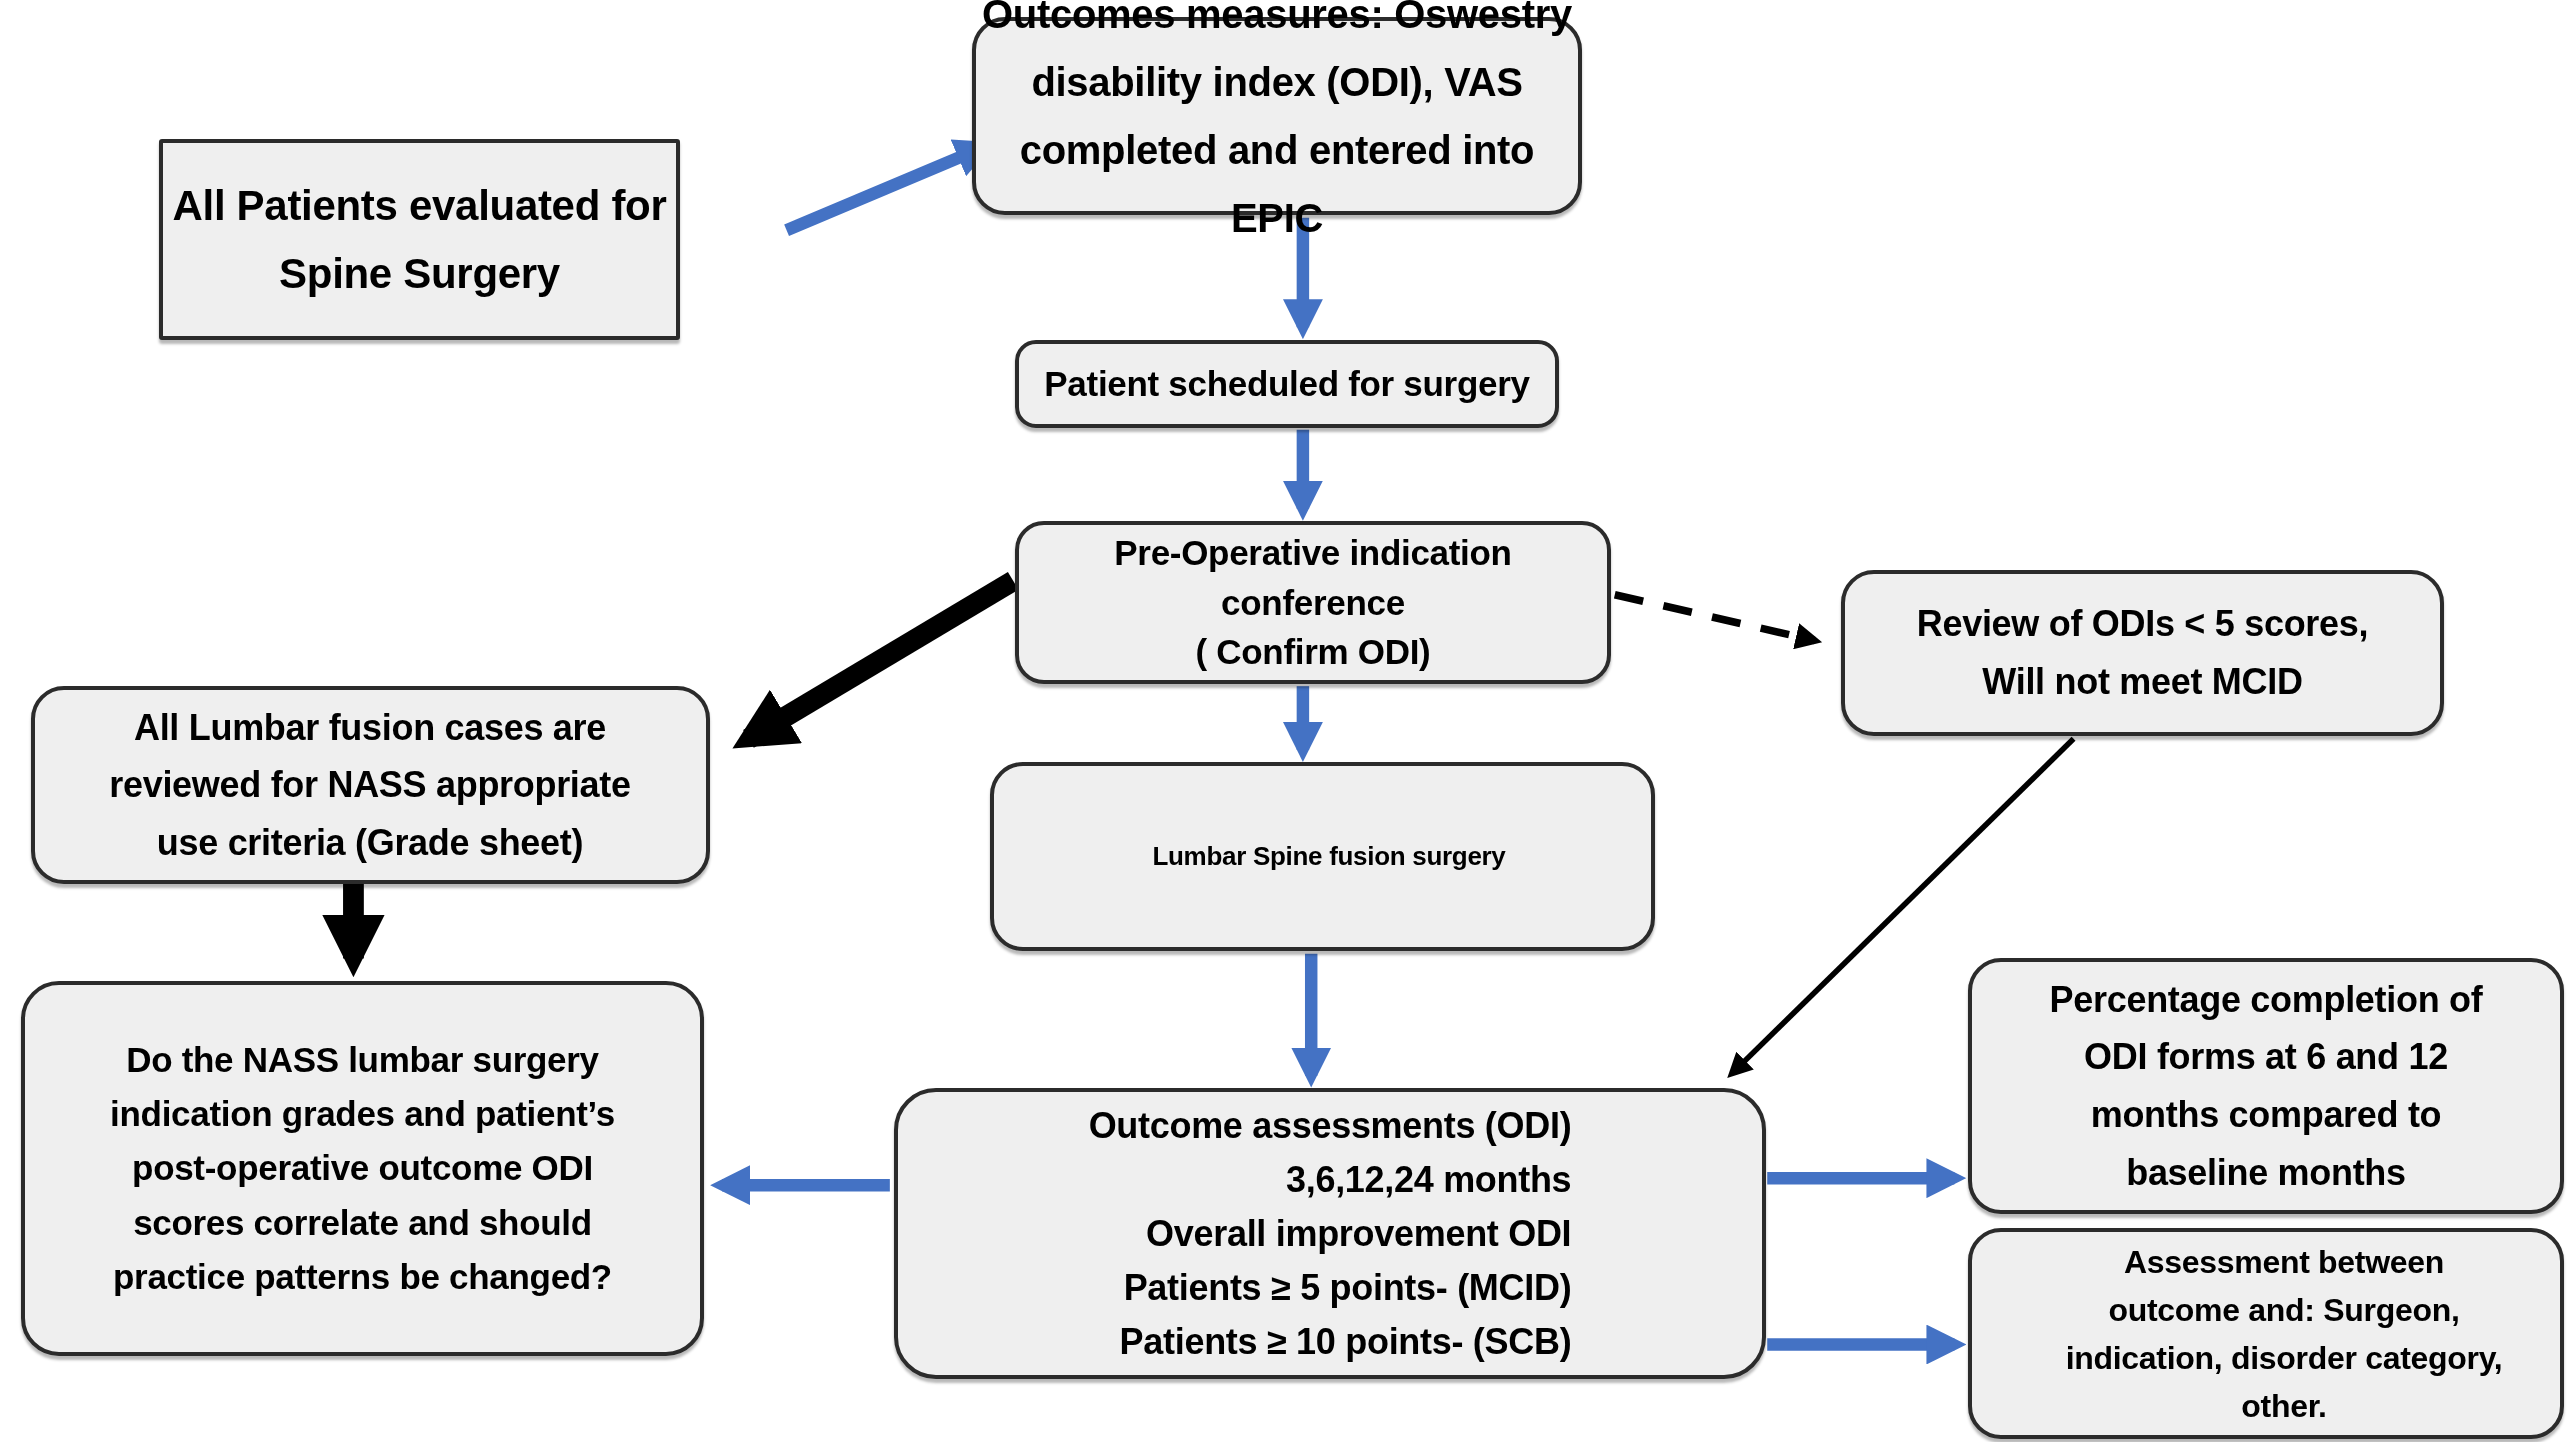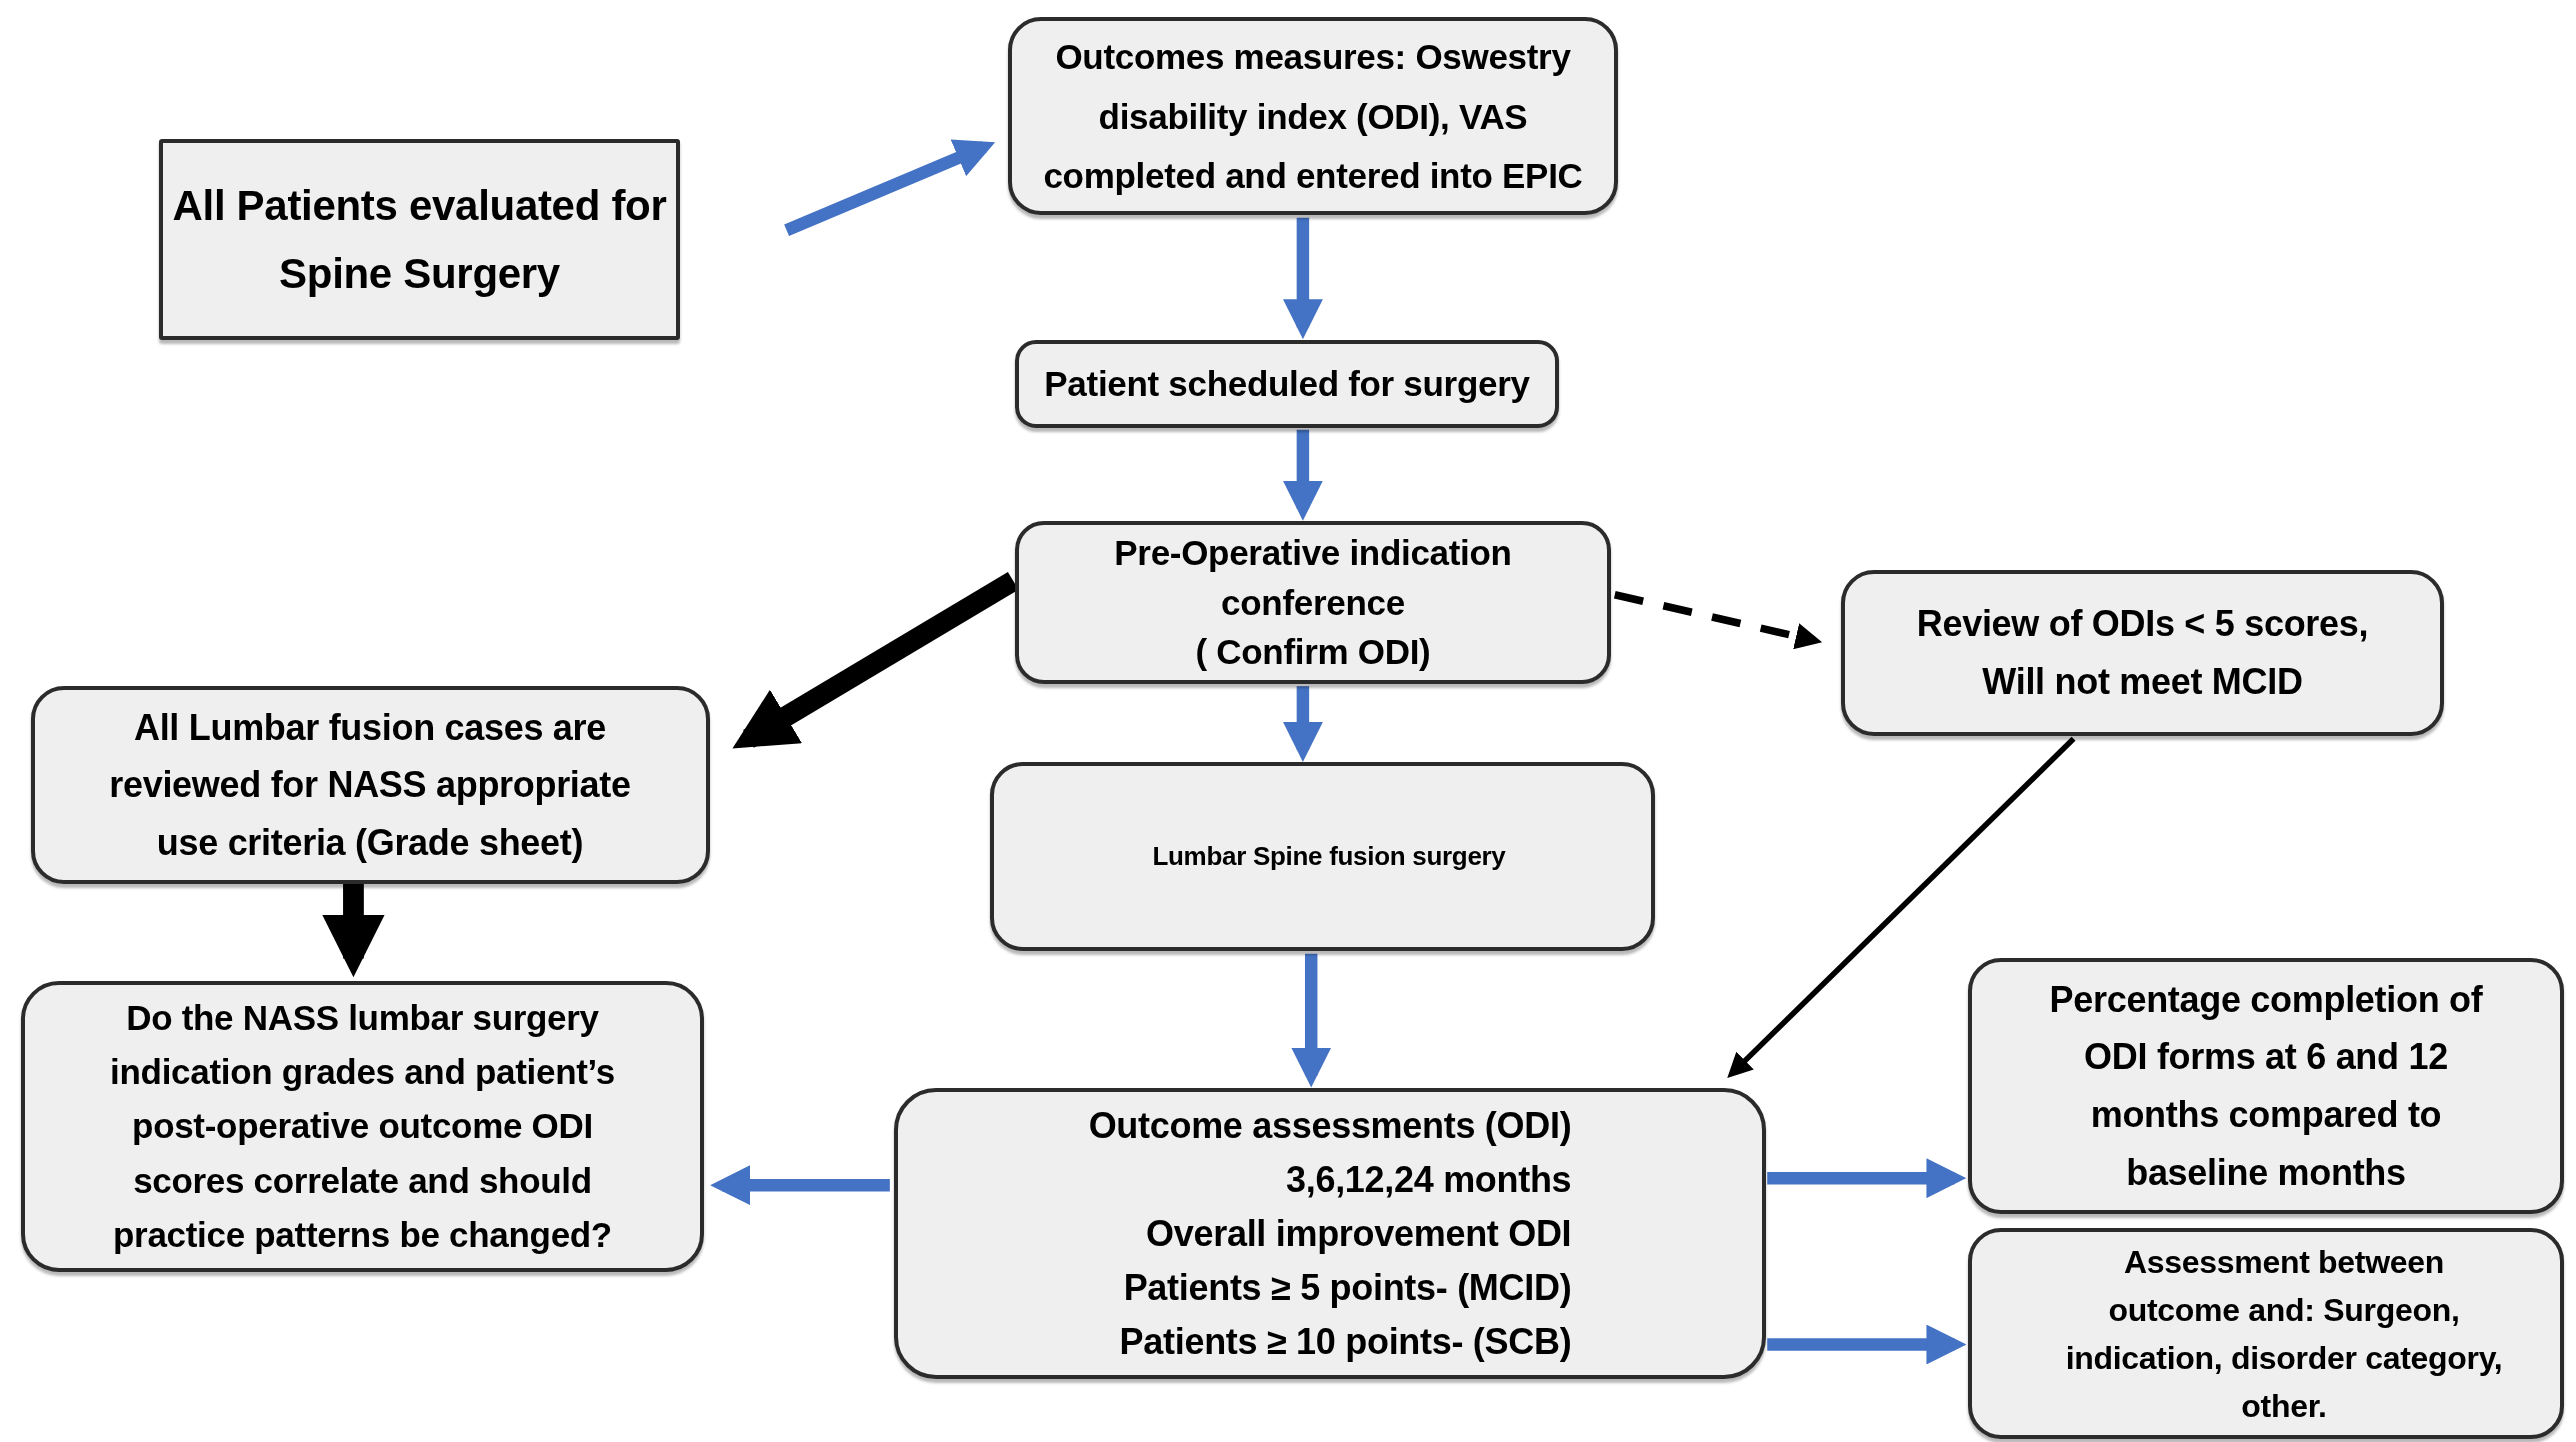--- a/index.html
+++ b/index.html
@@ -73,40 +73,40 @@
 
     <line x1="1462" y1="838" x2="1080" y2="1066" class="arrow-black" stroke-width="30" marker-end="url(#m-black-big)"></line>
     <line x1="510" y1="1225" x2="510" y2="1383" class="arrow-black" stroke-width="30" marker-end="url(#m-black-big)"></line>
     <line x1="2330" y1="858" x2="2618" y2="924" class="arrow-black" stroke-width="11" stroke-dasharray="42 30" marker-end="url(#m-black-dash)"></line>
     <line x1="2992" y1="1066" x2="2500" y2="1548" class="arrow-black" stroke-width="8" marker-end="url(#m-black-thin)"></line>
   </svg>
 
   <div class="node" style="left:159px; top:139px; width:521px; height:201px; border-radius:3px; font-size:42px; line-height:1.6;">All Patients evaluated for
 Spine Surgery</div>
 
-  <div class="node" style="left:1008px; top:17.3px; width:610px; height:198px; border-radius:33px; font-size:35px; line-height:1.7;">Outcomes measures: Oswestry
+  <div class="node" style="left:972px; top:17.3px; width:610px; height:198px; border-radius:33px; font-size:40px; line-height:1.7;">Outcomes measures: Oswestry
 disability index (ODI), VAS
 completed and entered into EPIC</div>
 
   <div class="node" style="left:1015px; top:340px; width:544px; height:88px; border-radius:21px; font-size:35px; line-height:1.2;">Patient scheduled for surgery</div>
 
   <div class="node" style="left:1015px; top:521px; width:596px; height:163px; border-radius:29px; font-size:35px; line-height:1.42;">Pre-Operative indication
 conference
 ( Confirm ODI)</div>
 
   <div class="node" style="left:1833px; top:570px; width:603px; height:166px; border-radius:33px; font-size:36px; line-height:1.6;margin-left:8px;">Review of ODIs &lt; 5 scores,
 Will not meet MCID</div>
 
   <div class="node" style="left:30.5px; top:646px; width:679px; height:198px; border-radius:33px; font-size:36px; line-height:1.6;margin-top:40px;">All Lumbar fusion cases are
 reviewed for NASS appropriate
 use criteria (Grade sheet)</div>
 
   <div class="node" style="left:990px; top:762px; width:665px; height:189px; border-radius:33px; font-size:26px; line-height:1.2;padding-left:13px;">Lumbar Spine fusion surgery</div>
 
-  <div class="node" style="left:21px; top:981px; width:683px; height:291px; border-radius:38px; font-size:35px; line-height:1.55;">Do the NASS lumbar surgery
+  <div class="node" style="left:21px; top:981px; width:683px; height:375px; border-radius:38px; font-size:35px; line-height:1.55;">Do the NASS lumbar surgery
 indication grades and patient’s
 post-operative outcome ODI
 scores correlate and should
 practice patterns be changed?</div>
 
   <div class="node" style="left:894px; top:1088px; width:872px; height:291px; border-radius:42px; font-size:36px; line-height:1.5;text-align:right;">Outcome assessments (ODI)
 3,6,12,24 months
 Overall improvement ODI
 Patients ≥ 5 points- (MCID)
 Patients ≥ 10 points- (SCB)</div>

